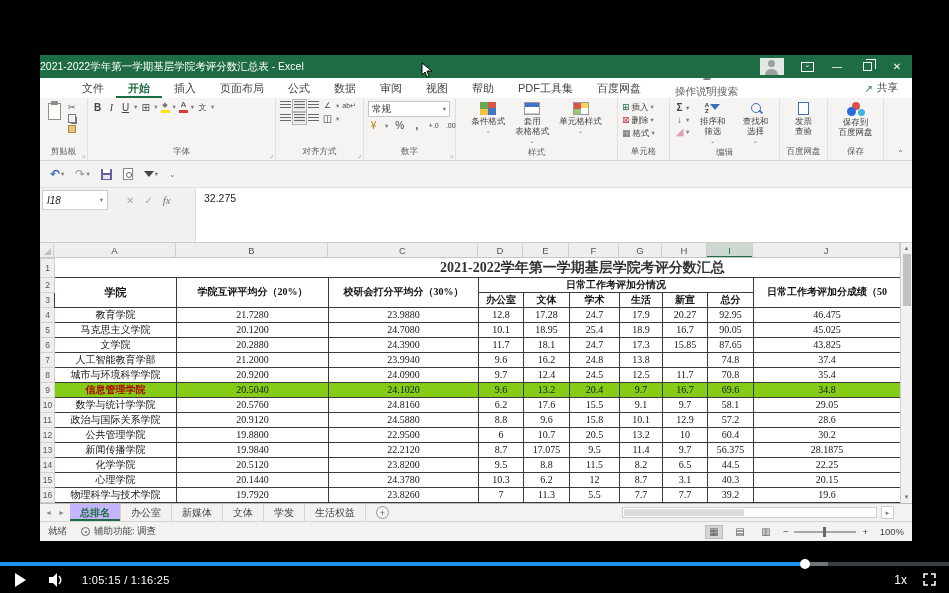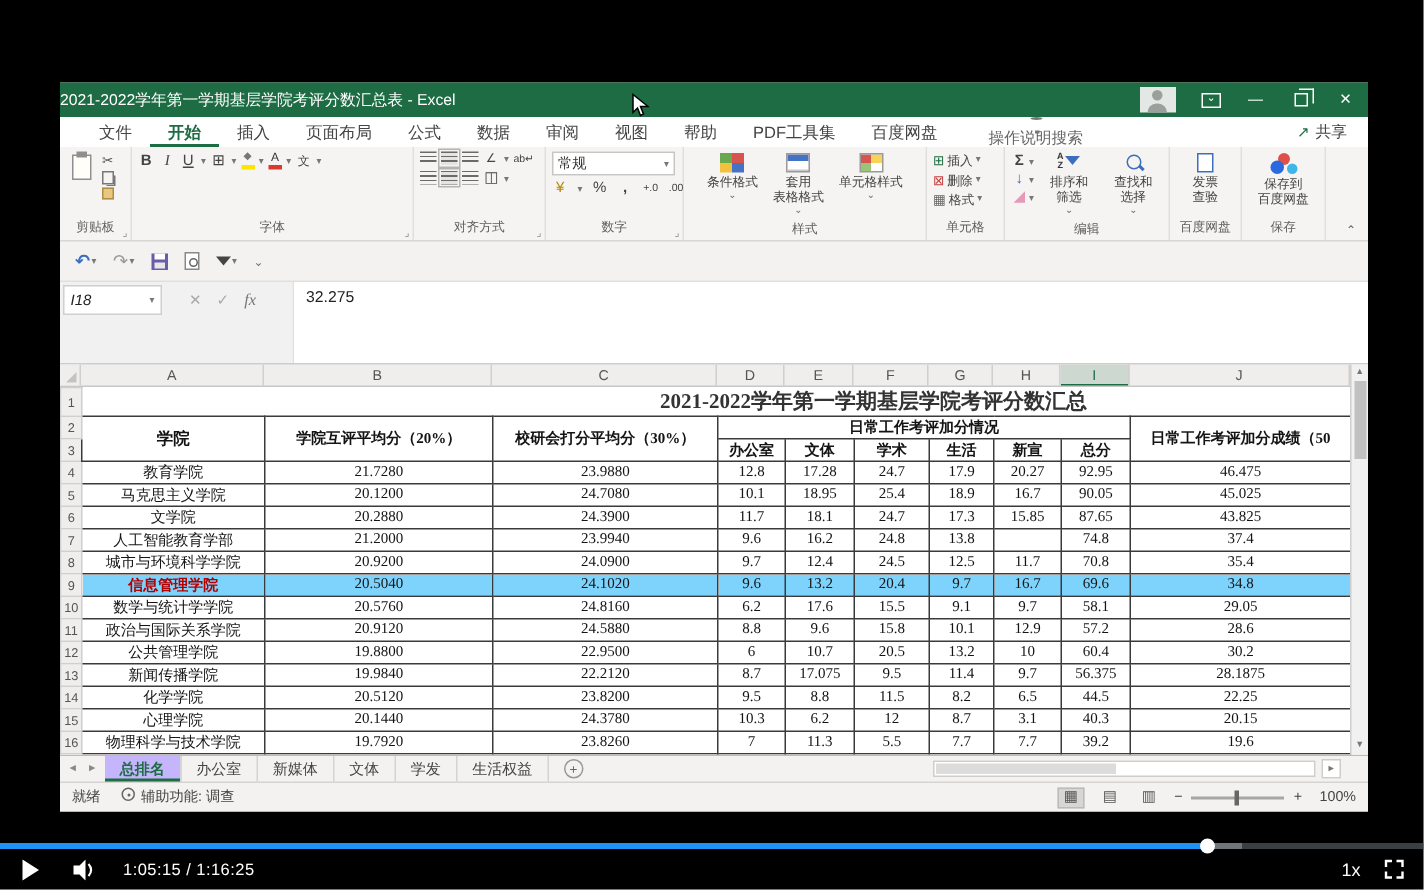--- a/index.html
+++ b/index.html
@@ -18,21 +18,21 @@
   .avatar { width:24px; height:17px; background:#e4e8e5; position:relative; margin-right:8px; }
   .avatar::before { content:''; position:absolute; top:2px; left:8px; width:7px; height:7px; border-radius:50%; background:#9aa09c; }
   .avatar::after { content:''; position:absolute; bottom:0; left:5px; width:13px; height:6px; border-radius:6px 6px 0 0; background:#9aa09c; }
   .tb-btn { width:30px; height:100%; display:flex; align-items:center; justify-content:center; font-size:10px; color:#fff; }
   .ribopt { width:13px; height:10px; border:1px solid #fff; position:relative; }
   .ribopt::after { content:'⌄'; position:absolute; left:3px; top:-2px; font-size:7px; }
   .restore { width:9px; height:9px; border:1px solid #fff; position:relative; }
   .restore::before { content:''; position:absolute; left:2px; top:-4px; width:9px; height:9px; border:1px solid #fff; border-left:none; border-bottom:none; }
 
   
-  .tabrow { height:20px; background:#fff; display:flex; align-items:stretch; padding-left:14px; }
+  .tabrow { height:20px; background:#fff; display:flex; align-items:stretch; padding-left:30px; }
   .rtab { padding:0 12px; font-size:11px; color:#444; display:flex; align-items:center; white-space:nowrap; }
   .rtab.active { color:#1e6c43; font-weight:bold; box-shadow:inset 0 -2px 0 #1e6c43; }
   .tellme { display:flex; align-items:center; gap:5px; margin-left:22px; color:#666; font-size:10.5px;flex-direction:column; }
   .bulb { width:8px; height:8px; border:1px solid #777; border-radius:50%; position:relative; display:inline-block; }
   .bulb::after { content:''; position:absolute; left:2px; top:8px; width:3px; height:2px; background:#777; }
   .share { margin-left:auto; margin-right:14px; display:flex; align-items:center; gap:4px; color:#444; font-size:10.5px; }
   .shic { color:#1e6c43; font-size:10px; }
 
   
   .ribbon { height:63px; background:#f5f4f2; border-bottom:1px solid #d8d6d4; display:flex; position:relative; }
@@ -112,21 +112,21 @@
                 font-family:"Liberation Serif","DejaVu Serif",serif; }
   .sheet td { overflow:hidden; white-space:nowrap; }
   .rowhdr { background:#efeeec; border:1px solid #d0cece; font-family:"Liberation Sans",sans-serif; font-size:8.5px; color:#555; text-align:center; }
   .c { border:1px solid #3a3a3a; text-align:center; font-size:10px; color:#141414; height:14px; }
   .h { font-weight:bold; font-size:10px; }
   .titlerow td.tcell { border:none; background:#fff; }
   .titlerow { height:16px; }
   .tcell span { font-weight:bold; font-size:14px; white-space:nowrap; padding-left:385px; display:inline-block; }
   .hrow td { height:14px; }
   .jhdr { font-size:10px; }
-  tr.hl td.c { background:#7dd3fc; }
+  tr.hl td.c { background:#84cc16; }
   tr.hl td.name { color:#b30000; font-weight:bold; }
 
   
   .vscroll { position:absolute; right:0; top:188px; width:12px; height:260px; background:#f1f1f1; border-left:1px solid #d0cece; display:flex; flex-direction:column; align-items:center; }
   .vs-arrow { font-size:6px; color:#777; line-height:11px; height:11px; }
   .vthumb { width:8px; height:52px; background:#c1c1c1; }
   .vspace { flex:1; }
 
   
   .sheetbar { height:18px; display:flex; align-items:stretch; background:#f3f2f1; border-top:1px solid #bdbbb9; font-size:10px; color:#444; }
@@ -134,21 +134,21 @@
   .stab { padding:0 10px; display:flex; align-items:center; border-right:1px solid #d6d4d2; white-space:nowrap; }
   .stab.active { background:#c4b5fd; color:#1e6c43; font-weight:bold; box-shadow:inset 0 -2px 0 #1e6c43; }
   .addsheet { margin-left:10px; align-self:center; width:13px; height:13px; border:1px solid #999; border-radius:50%; display:flex; align-items:center; justify-content:center; font-size:9px; color:#666; }
   .hscroll { margin-left:auto; align-self:center; width:255px; height:11px; background:#fff; border:1px solid #cfcdcb; position:relative; }
   .hthumb { position:absolute; left:1px; top:1px; width:120px; height:7px; background:#dcdcdc; }
   .hmore { align-self:center; width:13px; height:13px; border:1px solid #cfcdcb; background:#fff; display:flex; align-items:center; justify-content:center; font-size:6px; color:#777; margin:0 4px 0 4px; }
   .tabspacer { width:14px; }
 
   
   .statusbar { height:20px; display:flex; align-items:center; background:#f3f2f1; border-top:1px solid #d6d4d2; font-size:9.5px; color:#444; padding:0 8px; gap:14px; }
-  .acc { display:flex; align-items:flex-start; gap:4px; }
+  .acc { display:flex; align-items:center; gap:4px;font-family:Liberation Serif, serif; }
   .accic { width:9px; height:9px; border:1px solid #666; border-radius:50%; position:relative; }
   .accic::after { content:''; position:absolute; left:2.5px; top:2.5px; width:2px; height:2px; border-radius:50%; background:#666; }
   .sb-right { margin-left:auto; display:flex; align-items:center; gap:8px; }
   .view-ic { width:18px; height:14px; display:flex; align-items:center; justify-content:center; font-size:10px; color:#555; }
   .view-ic.active { background:#d8d6d4; border:1px solid #bdbbb9; }
   .zoomctl { display:flex; align-items:center; gap:6px; }
   .ztrack { width:62px; height:2px; background:#a8a6a4; position:relative; }
   .zhandle { position:absolute; left:29px; top:-4px; width:3px; height:10px; background:#666; }
   .zpct { width:30px; text-align:right; }
 

